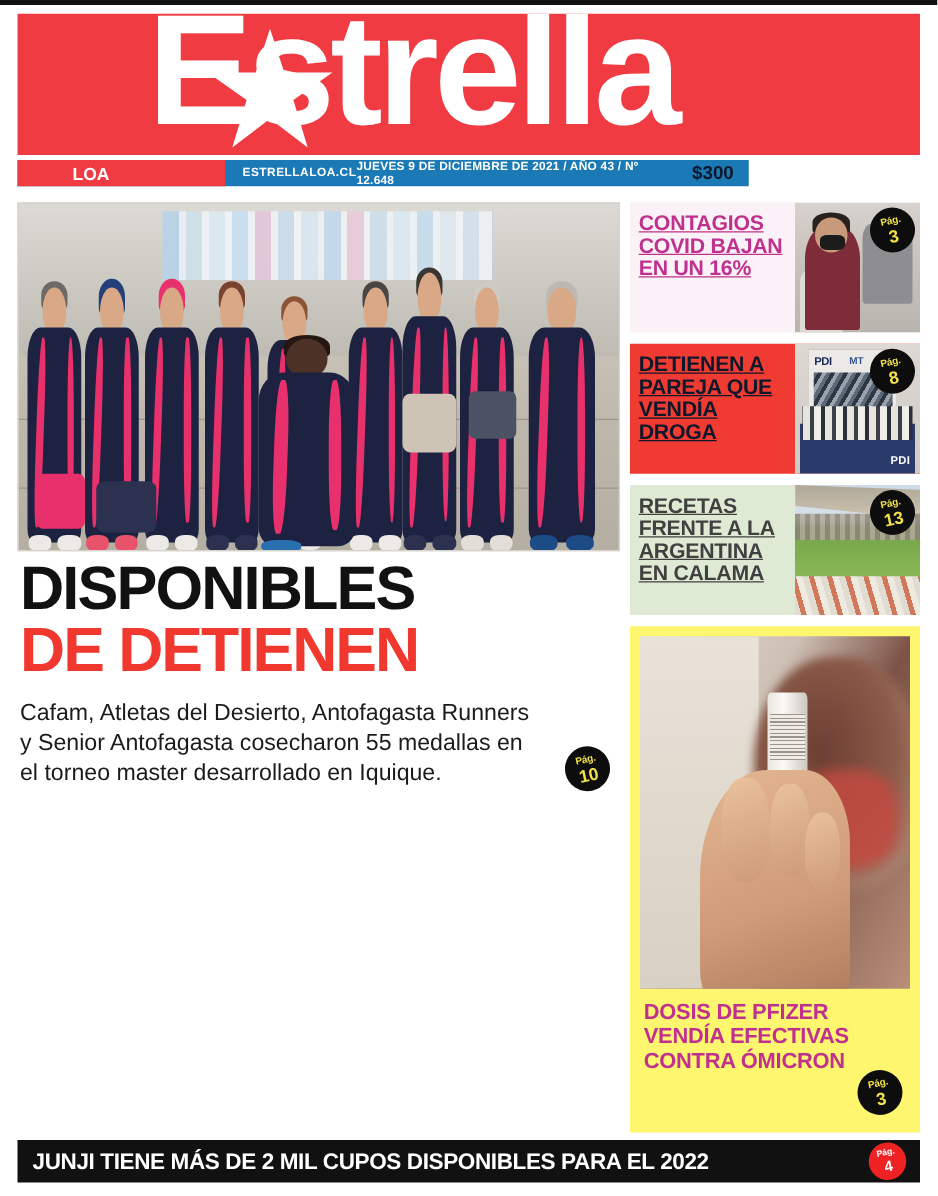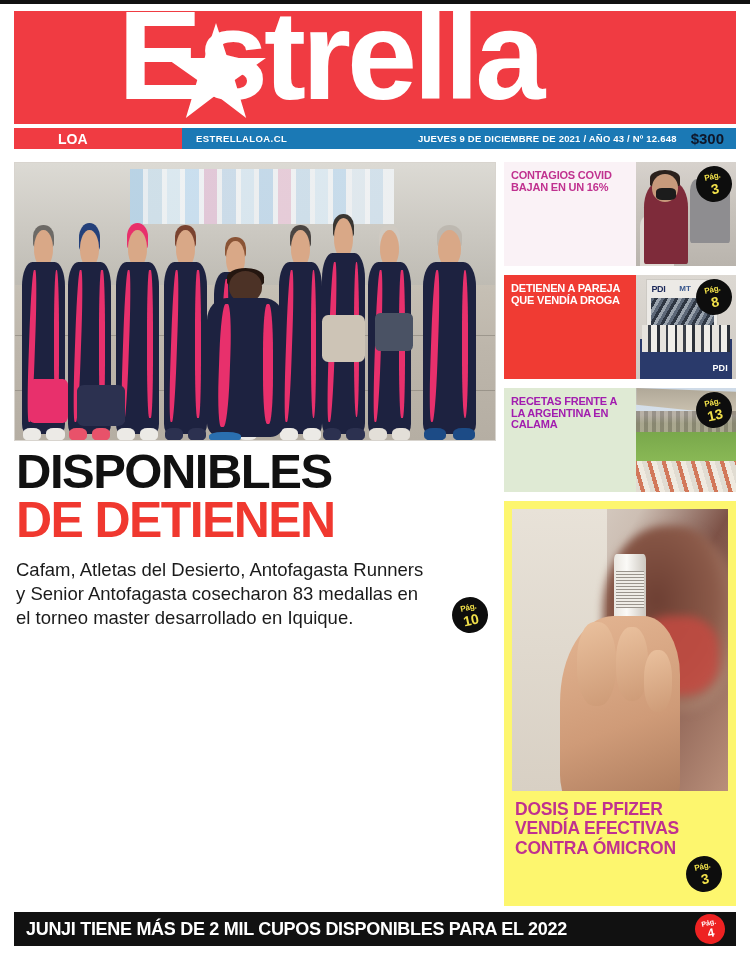--- a/index.html
+++ b/index.html
@@ -78,21 +78,21 @@
     color: #ffffff;
     letter-spacing: -4px;
     line-height: 1;
     white-space: nowrap;
   }
 
   
   .infobar {
     position: absolute;
     left: 14px; top: 128px;
-    width: 722px; height: 21px;
+    width: 585px; height: 21px;
     display: flex;
     align-items: center;
     background: #1b79b5;
   }
   .info-loa {
     width: 168px; height: 21px;
     background: #f03b42;
     color: #ffffff;
     font-weight: bold;
     font-size: 14px;
@@ -312,24 +312,25 @@
   .side-item {
     position: relative;
     display: flex;
     height: 104px;
     margin-bottom: 9px;
     overflow: hidden;
   }
   .side-text {
     width: 57%;
     padding: 8px 4px 4px 7px;
-    font-size: 11px;
+    font-size: 17px;
     font-weight: bold;
     line-height: 1.06;
     letter-spacing: -0.2px;
+    text-decoration: underline;
   }
   .side-thumb {
     width: 43%;
     position: relative;
     overflow: hidden;
   }
   .side-badge {
     position: absolute;
     right: 4px; top: 4px;
     z-index: 4;
@@ -373,21 +374,21 @@
   }
   .thumb-lab .coat {
     position: absolute; left: 4%; bottom: 0;
     width: 34%; height: 48%;
     background: #dedad3;
     border-radius: 20% 10% 0 0;
   }
 
   
   .it2 { background: #f03b33; }
-  .it2 .side-text { color: #ffffff; }
+  .it2 .side-text { color: #0f172a; }
   .thumb-pdi {
     background: linear-gradient(180deg,#dcd8d2 0%, #cfcac3 100%);
     padding-left: 36px;
   }
   .thumb-pdi .banner {
     position: absolute; left: 10%; top: 4%;
     width: 72%; height: 56%;
     background: #eceae6;
     border: 1px solid #cdcac4;
   }
@@ -421,21 +422,21 @@
     background: repeating-linear-gradient(90deg,#e7e4de 0 7%, #3a3f48 7% 10%, #f0eee9 10% 17%, #2b3038 17% 20%);
   }
   .thumb-pdi .pditxt {
     position: absolute; right: 8%; bottom: 6%;
     font-size: 9px; font-weight: bold; color: #ffffff;
     letter-spacing: .2px;
   }
 
   
   .it3 { background: #dfead4; }
-  .it3 .side-text { color: #a21caf; }
+  .it3 .side-text { color: #404040; }
   .thumb-stadium {
     background: linear-gradient(180deg,#cfdbe8 0%, #d6e0ea 26%, #6f9a46 34%, #7fae4f 58%, #c8b79c 100%);
   }
   .thumb-stadium .roof {
     position: absolute; left: 0; top: 0;
     width: 100%; height: 26%;
     background: linear-gradient(180deg,#b0a898 0%, #cdc4b2 100%);
     clip-path: polygon(0 0, 100% 14%, 100% 100%, 0 62%);
   }
   .thumb-stadium .stand {
@@ -711,21 +712,21 @@
       <div class="bag" style="left:13%;bottom:5%;width:10%;height:15%;background:#2c3150;"></div>
       <div class="bag" style="left:64%;bottom:28%;width:9%;height:17%;background:#cdc4b6;"></div>
       <div class="bag" style="left:75%;bottom:32%;width:8%;height:14%;background:#4a5264;"></div>
     </div>
 
     <div class="headline-block">
       <div class="hl-kicker">DISPONIBLES</div>
       <div class="hl-sub">DE DETIENEN</div>
 
       <div class="lead">
-        <span>Cafam, Atletas del Desierto, Antofagasta Runners y Senior Antofagasta cosecharon 83 medallas en el torneo master desarrollado en Iquique.</span>
+        <span>Cafam, Atletas del Desierto, Antofagasta Runners y Senior Antofagasta cosecharon 55 medallas en el torneo master desarrollado en Iquique.</span>
         <div class="badge badge-lead">
           <span class="bp">Pág.</span>
           <span class="bn">10</span>
         </div>
       </div>
     </div>
   </div>
 
   <div class="side-col">
 

